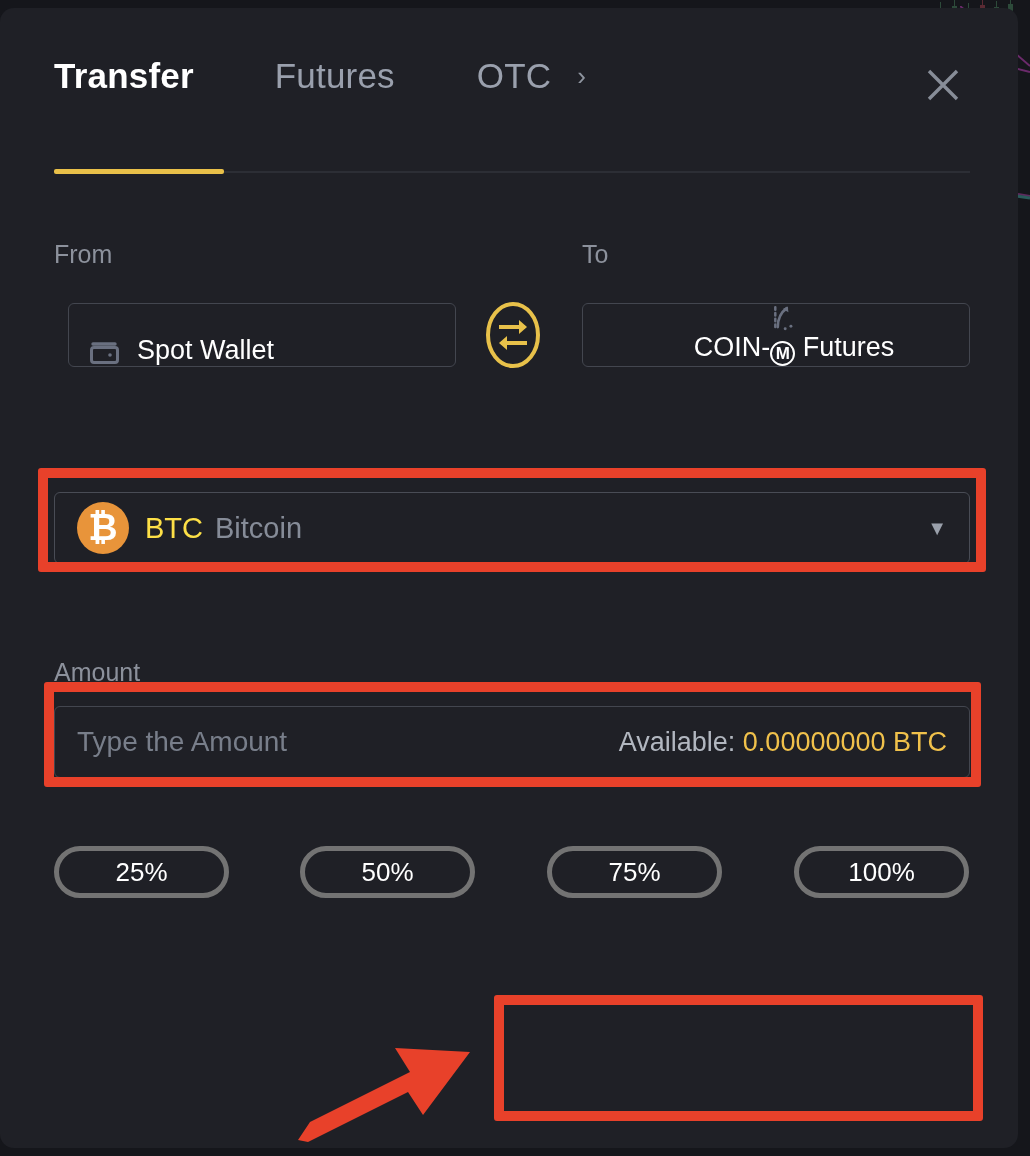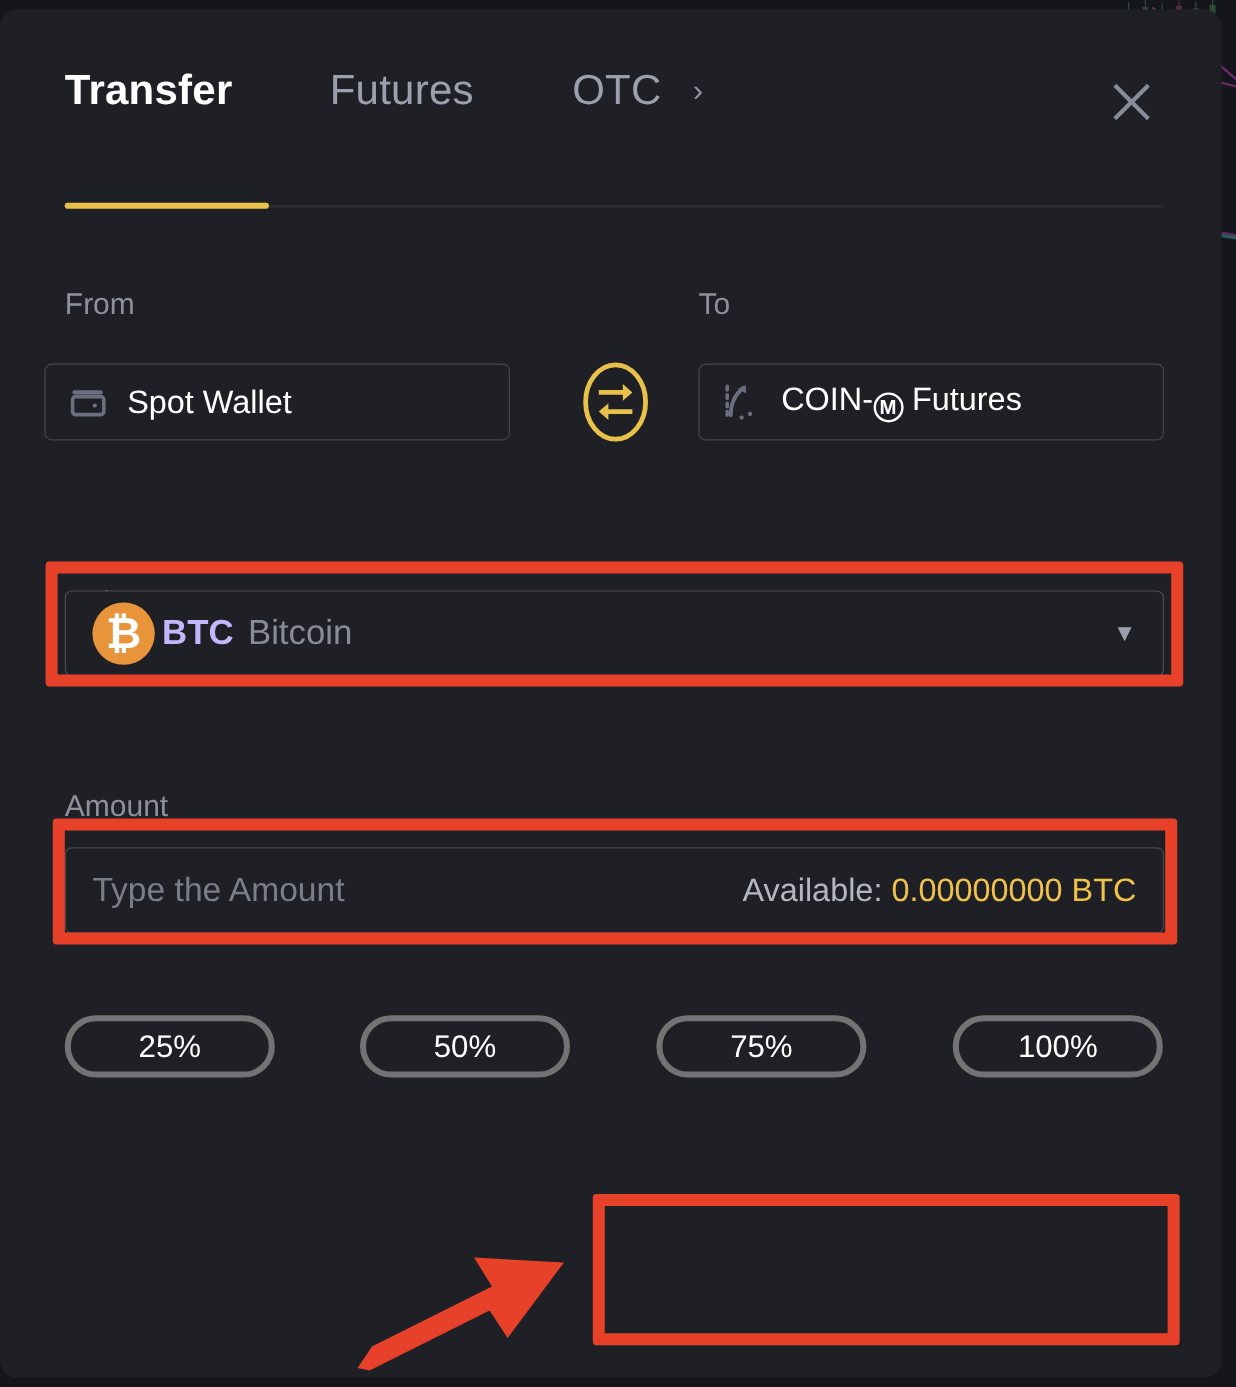--- a/index.html
+++ b/index.html
@@ -73,22 +73,22 @@
   .lbl-coin { left: 54px; top: 440px; margin-top: 40px; }
   .lbl-amount { left: 54px; top: 650px; }
 
   
   .wallet-box {
     position: absolute; top: 295px; height: 64px;
     border: 1px solid #43464f; border-radius: 6px;
     display: flex; align-items: center; padding-left: 20px;
     cursor: pointer; background: #1f2026;
   }
-  .wallet-from { left: 37px; width: 388px; }
-  .wallet-to   { left: 582px; width: 388px; }
+  .wallet-from { left: 68px; width: 388px; align-items: flex-end; }
+  .wallet-to   { left: 582px; width: 388px; flex-direction: column; }
   .wallet-name {
     color: #ffffff; font-size: 27px; margin-left: 16px; white-space: nowrap;
   }
   .wallet-name .circ-m {
     display: inline-block; width: 25px; height: 25px;
     border: 2px solid #fff; border-radius: 50%;
     font-size: 17px; line-height: 22px; text-align: center;
     vertical-align: -3px; font-weight: bold;
   }
 
@@ -105,21 +105,21 @@
     background: #1f2026; display: flex; align-items: center;
     padding: 0 22px; cursor: pointer;
   }
   .coin-logo {
     width: 52px; height: 52px; border-radius: 50%;
     background: #e8943a; color: #fff;
     display: flex; align-items: center; justify-content: center;
     font-size: 36px; font-weight: bold; flex: none;
   }
   .coin-symbol {
-    color: #c4b5fd; font-size: 29px; font-weight: bold; margin-left: 6px;
+    color: #fde047; font-size: 29px; font-weight: normal; margin-left: 16px;
   }
   .coin-fullname { color: #868c98; font-size: 29px; margin-left: 12px; }
   .coin-caret { margin-left: auto; color: #9aa0ab; font-size: 20px; }
 
   
   .amount-box {
     position: absolute; left: 54px; top: 698px;
     width: 916px; height: 72px;
     border: 1px solid #43464f; border-radius: 6px;
     background: #1f2026; display: flex; align-items: center;

